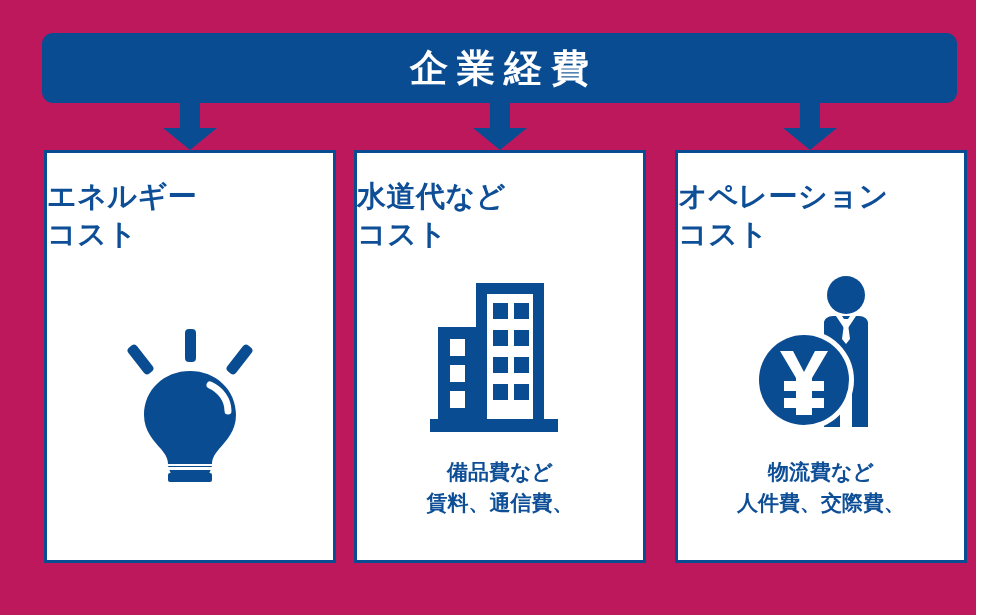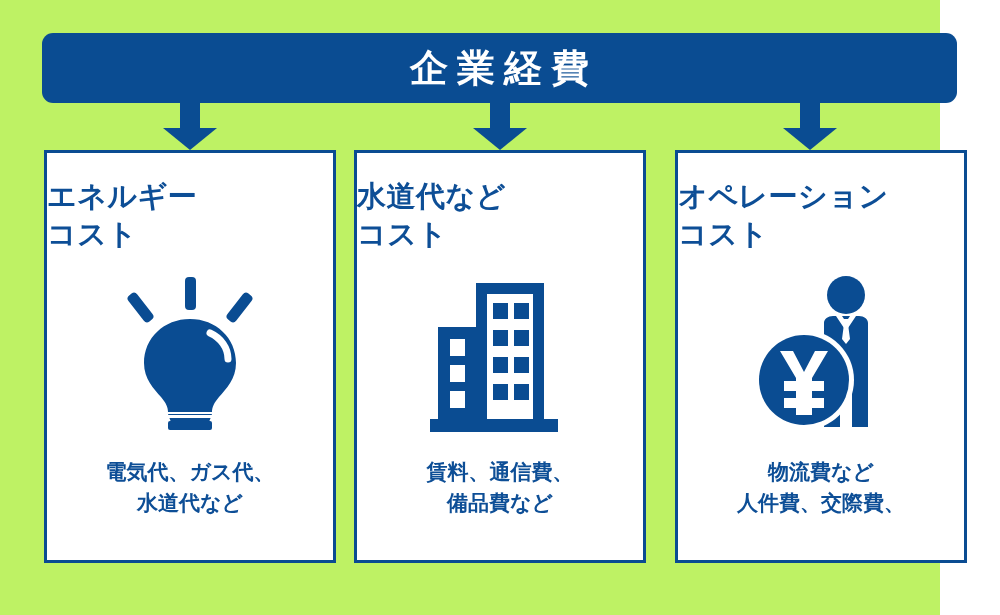--- a/index.html
+++ b/index.html
@@ -10,21 +10,22 @@
   body {
     width: 1000px;
     height: 615px;
     font-family: "Liberation Sans", "DejaVu Sans", sans-serif;
     overflow: hidden;
   }
   #page {
     position: relative;
     width: 940px;
     height: 615px;
-    background: #bef264;
+    background: #be185d;
+    padding-left: 36px;
   }
 
   
   .header-bar {
     position: absolute;
     left: 42px;
     top: 33px;
     width: 915px;
     height: 70px;
     background: #0a4c92;
@@ -157,24 +158,20 @@
         <path d="M66 44 C 92 44 112 63 112 88 C 112 104 102 114 95 122 C 90 128 88 132 88 137 L 44 137 C 44 132 42 128 37 122 C 30 114 20 104 20 88 C 20 63 40 44 66 44 Z" fill="#0a4c92"></path>
 
         <path d="M86 58 C 97 63 104 73 104 84" stroke="#ffffff" stroke-width="7" stroke-linecap="round" fill="none"></path>
 
         <path d="M44 139 L 88 139 L 84 150 L 48 150 Z" fill="#0a4c92"></path>
         <rect x="44" y="140" width="44" height="3" fill="#ffffff"></rect>
         <rect x="44" y="146" width="44" height="9" rx="2" fill="#0a4c92"></rect>
         <rect x="44" y="158" width="44" height="0" fill="#0a4c92"></rect>
       </svg>
     </div>
-    <div class="card-caption">
-      <span class="line">電気代、ガス代、</span>
-      <span class="line">水道代など</span>
-    </div>
   </div>
 
   <div class="card card-2">
     <div class="card-title">
       <span class="line">水道代など</span>
       <span class="line">コスト</span>
     </div>
     <div class="card-icon">
       <svg width="140" height="160" viewBox="0 0 140 160">
 
@@ -192,22 +189,22 @@
         <rect x="84" y="55" width="15" height="16" fill="#0a4c92"></rect>
         <rect x="63" y="82" width="15" height="16" fill="#0a4c92"></rect>
         <rect x="84" y="82" width="15" height="16" fill="#0a4c92"></rect>
         <rect x="63" y="109" width="15" height="16" fill="#0a4c92"></rect>
         <rect x="84" y="109" width="15" height="16" fill="#0a4c92"></rect>
 
         <rect x="0" y="144" width="128" height="13" fill="#0a4c92"></rect>
       </svg>
     </div>
     <div class="card-caption">
+      <span class="line">備品費など</span>
       <span class="line">賃料、通信費、</span>
-      <span class="line">備品費など</span>
     </div>
   </div>
 
   <div class="card card-3">
     <div class="card-title">
       <span class="line">オペレーション</span>
       <span class="line">コスト</span>
     </div>
     <div class="card-icon">
       <svg width="150" height="160" viewBox="0 0 150 160">

